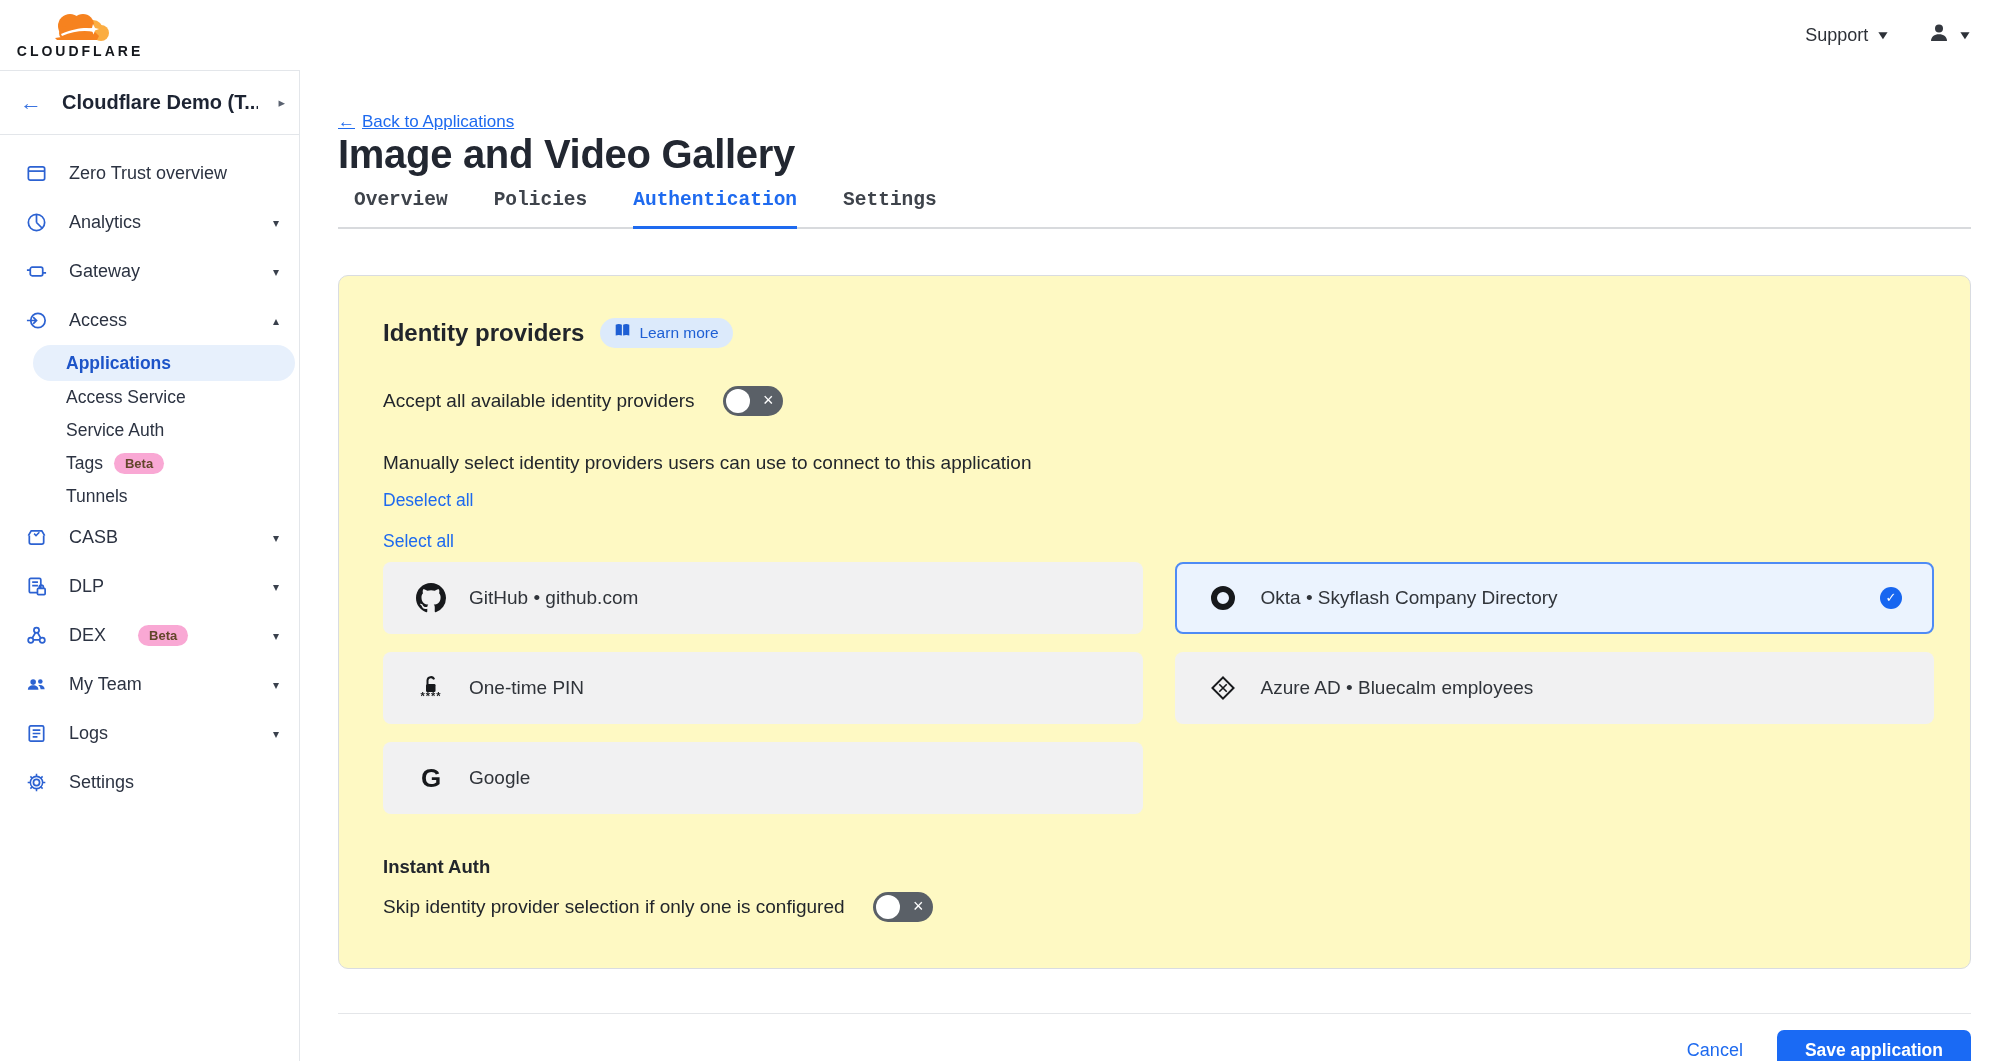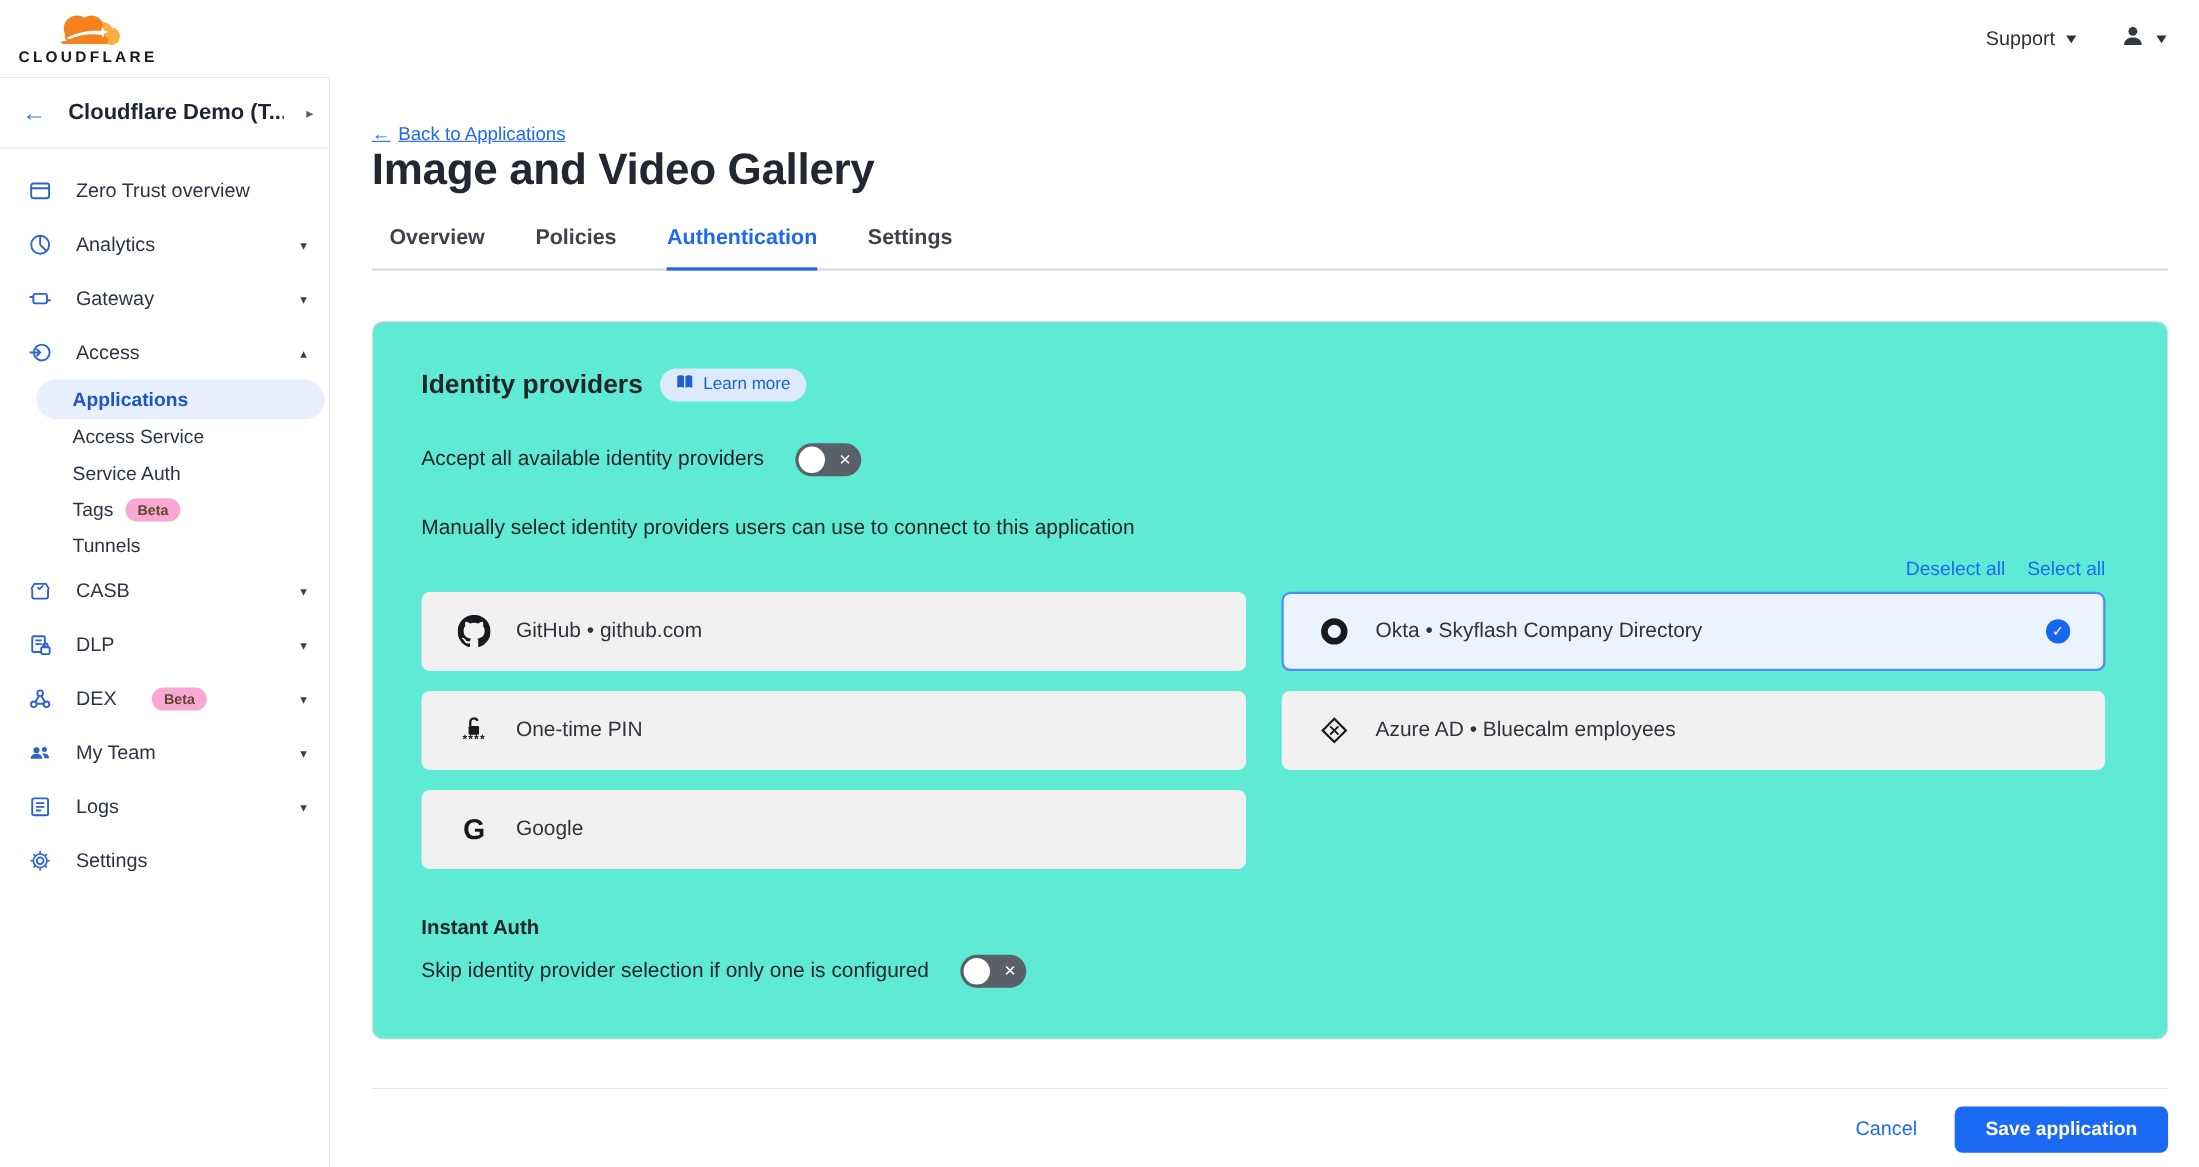--- a/index.html
+++ b/index.html
@@ -39,43 +39,43 @@
   .nav-sub.active { height:36px; margin-right:4px; background:#E7F0FC; border-radius:18px;
                     font-weight:700; color:#1d54c8; }
   .beta { margin-left:11px; background:#f9a8d4; color:#63462A; font-size:13px; font-weight:700;
           padding:3px 11px; border-radius:11px; }
 
   
   main { flex:1; padding:0 28px 0 38px; overflow:hidden; }
   .back-link { display:inline-flex; gap:7px; margin-top:42px; font-size:17px; color:#1E6AEF;
                text-decoration:underline; cursor:pointer; }
   h1.page-title { margin-top:0; font-size:40px; font-weight:700; color:#222731; letter-spacing:-0.3px; }
-  .tabs { margin-top:28px; display:flex; gap:46px; border-bottom:2px solid #D8DADD; padding-left:16px; }
+  .tabs { margin-top:12px; display:flex; gap:46px; border-bottom:2px solid #D8DADD; padding-left:16px;font-family:Liberation Mono, monospace; }
   .tab { font-size:19.5px; font-weight:600; color:#3e434b; padding-bottom:15px; cursor:pointer;
          border-bottom:3px solid transparent; margin-bottom:-2.5px; }
   .tab.active { color:#1E6AEF; border-bottom-color:#1E6AEF; }
 
   
-  .card { margin-top:46px; border:1px solid #D9DCE1; border-radius:10px; background:#5eead4;
-          padding:42px 56px 46px 44px; }
+  .card { margin-top:46px; border:1px solid #D9DCE1; border-radius:10px; background:#fef9c3;
+          padding:42px 36px 46px 44px; }
   .card-head { display:flex; align-items:center; gap:16px; }
   .card-head h2 { font-size:24px; font-weight:700; color:#21252b; }
   .learn-badge { display:inline-flex; align-items:center; gap:8px; height:30px; padding:0 14px;
                  background:#DCEAFB; border-radius:15px; font-size:15.5px; color:#1E5FD4; cursor:pointer; }
   .toggle-row { display:flex; align-items:center; gap:28px; }
   .row-accept { margin-top:38px; }
   .t-label { font-size:19px; color:#22262c; }
   .toggle { width:60px; height:30px; background:#5A6067; border-radius:15px; position:relative;
             cursor:pointer; flex-shrink:0; }
   .toggle .knob { position:absolute; left:3px; top:3px; width:24px; height:24px; background:#fff;
                   border-radius:50%; }
   .toggle .toggle-x { position:absolute; right:9px; top:50%; transform:translateY(-54%);
                       color:#fff; font-size:18px; line-height:1; }
   .manual { margin-top:36px; font-size:19px; color:#22262c; }
-  .select-links { display:flex; justify-content:flex-end; gap:20px; margin-top:16px; }
+  .select-links { display:flex; justify-content:flex-end; gap:20px; margin-top:16px;flex-direction:column; }
   .select-links a { font-size:17.5px; color:#1E6AEF; cursor:pointer; }
   .providers-grid { margin-top:10px; display:grid; grid-template-columns:1fr 1fr;
                     column-gap:32px; row-gap:18px; }
   .tile { height:72px; background:#F1F1F2; border:2px solid transparent; border-radius:8px;
           display:flex; align-items:center; gap:22px; padding:0 30px; cursor:pointer; }
   .tile-label { font-size:19px; color:#30343a; }
   .tile.selected { background:#EBF3FE; border-color:#4E8BF5; }
   .tile .pic { width:32px; display:flex; flex-direction:column; align-items:center; justify-content:center; flex-shrink:0; }
   .check-circle { margin-left:auto; width:22px; height:22px; border-radius:50%; background:#1766F0;
                   color:#fff; font-size:13px; display:flex; align-items:center; justify-content:center; }

